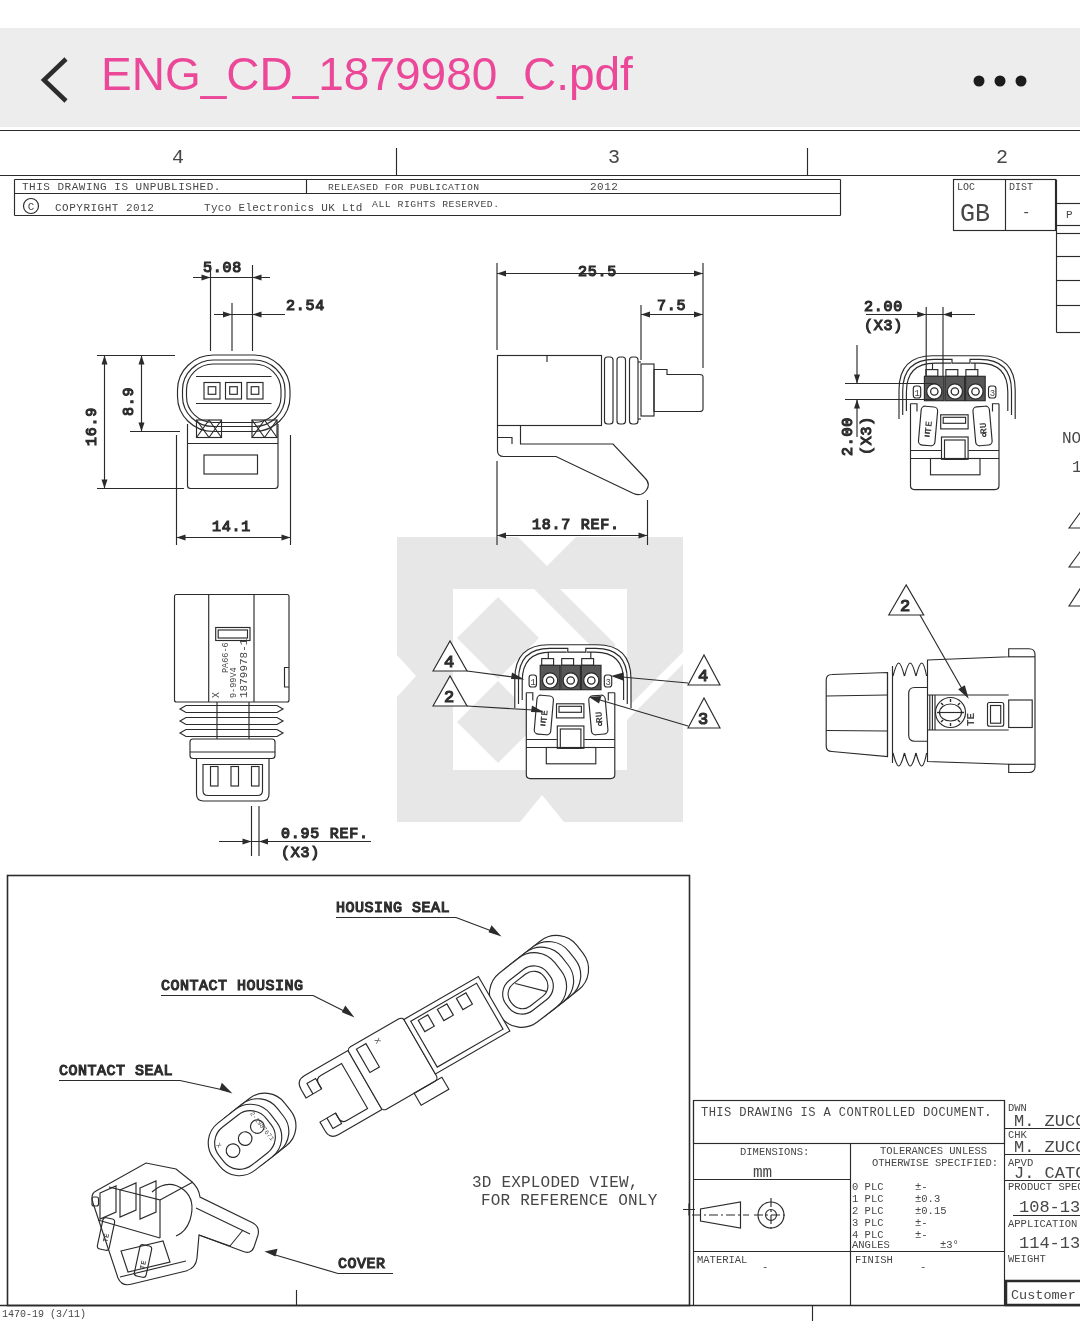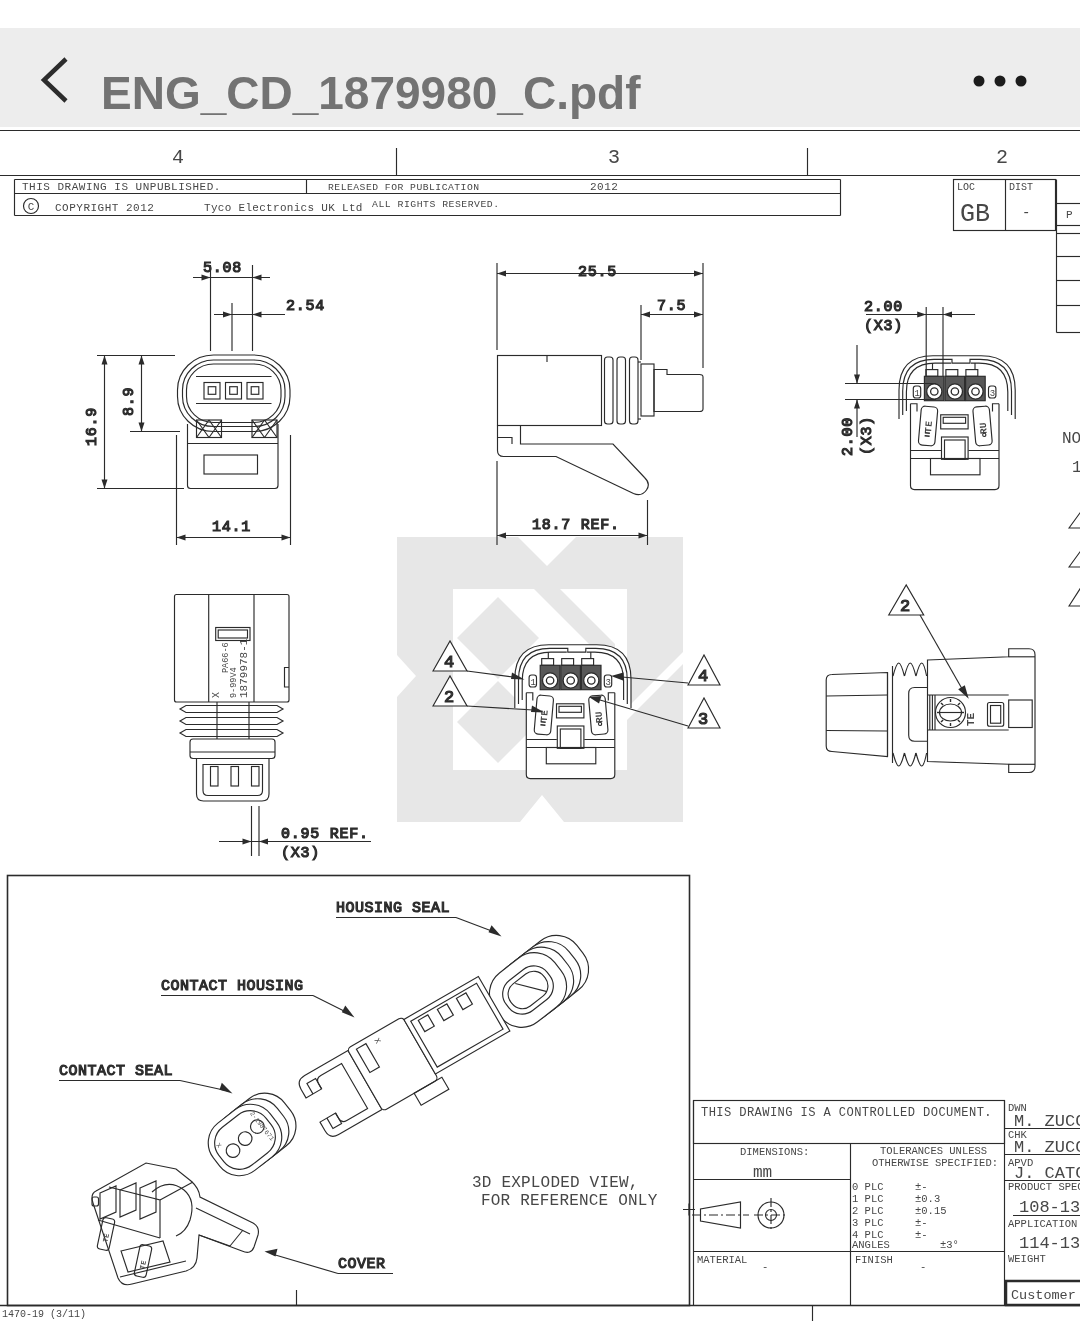--- a/index.html
+++ b/index.html
@@ -1,19 +1,19 @@
 <!DOCTYPE html>
 <html><head>
 <meta charset="utf-8">
 <style>
   html,body{margin:0;padding:0;}
   body{width:1080px;height:1338px;background:#ffffff;overflow:hidden;position:relative;
        font-family:"Liberation Sans",sans-serif;}
   #topbar{position:absolute;left:0;top:28px;width:1080px;height:99px;background:#ededed;}
-  #title{position:absolute;left:101px;top:66px;font-size:46px;color:#737373;letter-spacing:0px;font-weight:bold;}
+  #title{position:absolute;left:101px;top:47px;font-size:46px;color:#ec4899;letter-spacing:0px;}
   svg text{font-family:"Liberation Mono",monospace;fill:#474747;}
   .t9{font-size:11px;letter-spacing:0.5px;}
   .t13{font-size:12.1px;letter-spacing:0.4px;}
   .dim{font-size:15px;letter-spacing:0.75px;}
   .lab{font-size:15px;letter-spacing:0.5px;}
   .big{font-size:17px;}
 </style>
 </head>
 <body>
 

